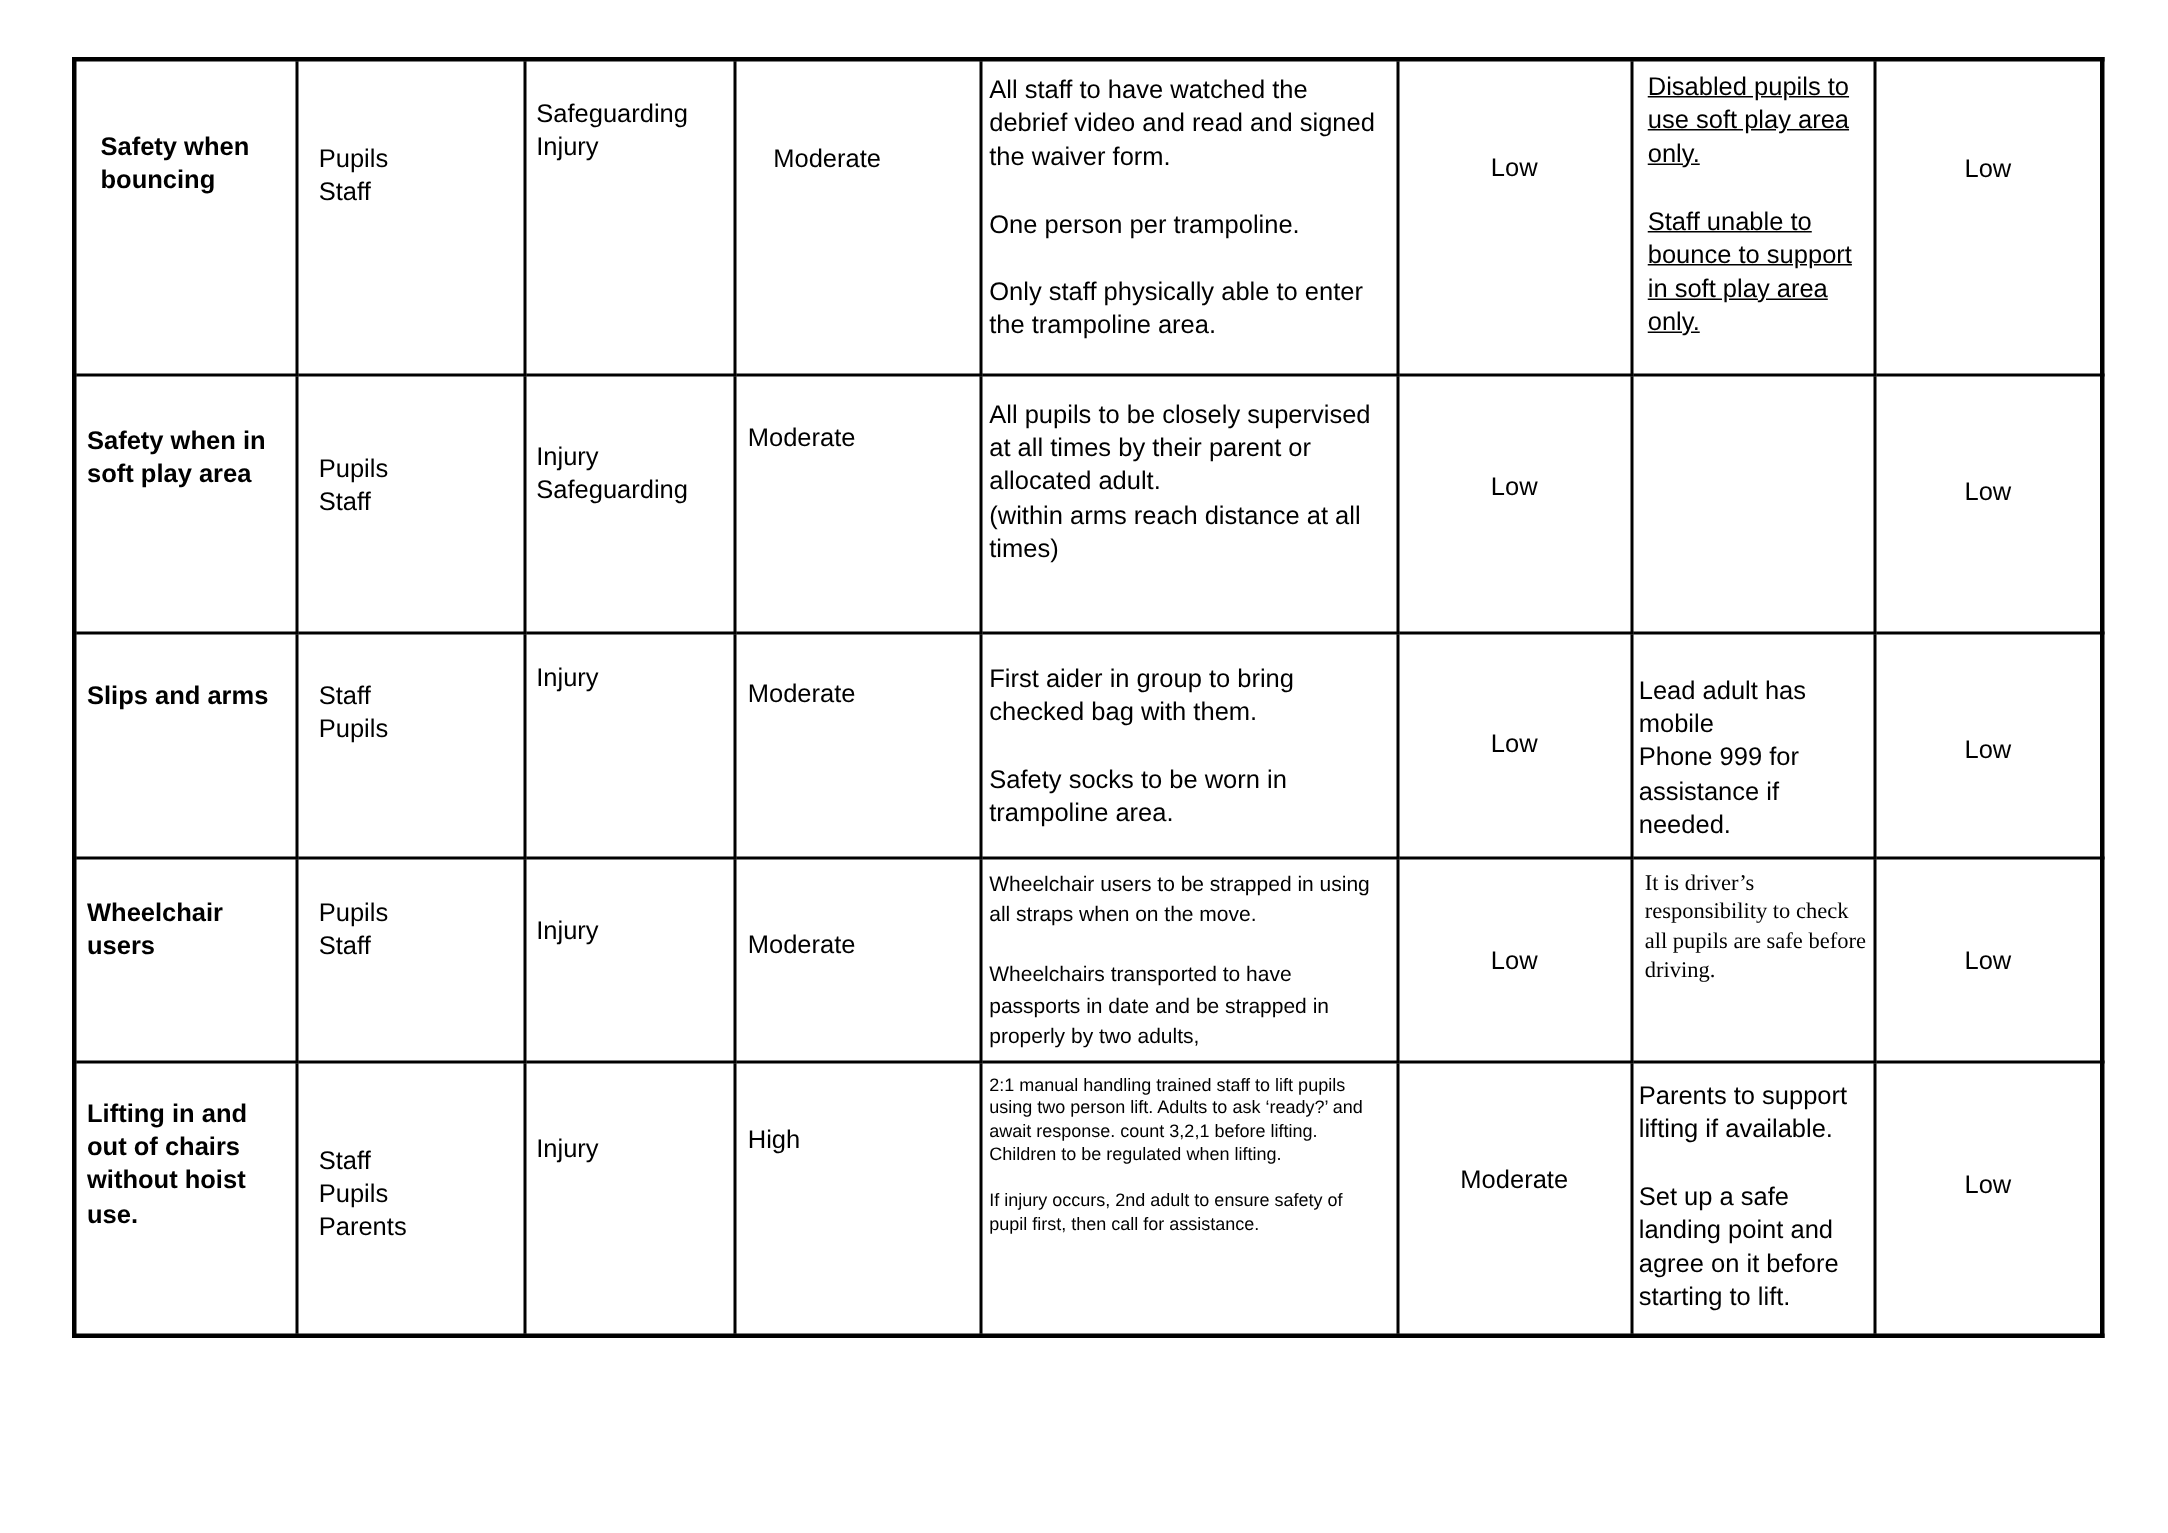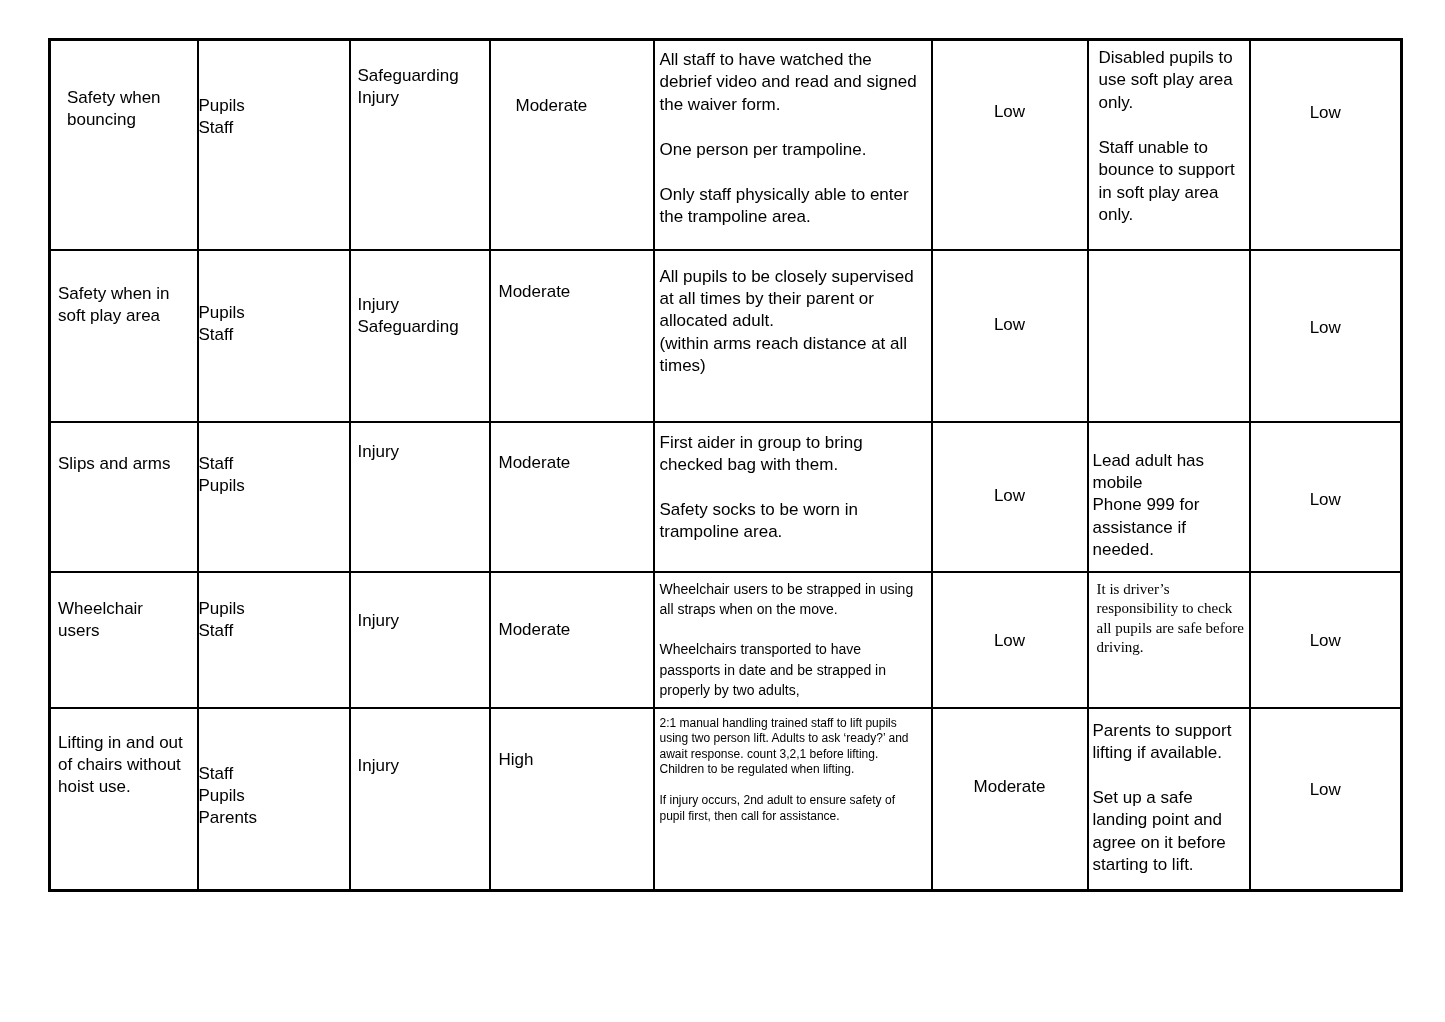--- a/index.html
+++ b/index.html
@@ -34,52 +34,52 @@
     overflow: hidden;
     padding: 2px 6px;
     word-wrap: break-word;
   }
   tr.r1 { height: 210px; }
   tr.r2 { height: 172px; }
   tr.r3 { height: 150px; }
   tr.r4 { height: 136px; }
   tr.r5 { height: 183px; }
 
-  .c1 { padding-left: 7px;  padding-right: 10px; }
-  .c2 { padding-left: 0; }
+  .c1 { padding-left: 7px;  padding-right: 10px; font-weight: bold; }
+  .c2 { padding-left: 14px; }
   .c3 { padding-left: 7px;  padding-right: 4px; }
   .c4 { padding-left: 8px; }
   .c5 { padding-left: 5px;  padding-right: 12px; }
   .c6 { text-align: center; padding-left: 2px; padding-right: 2px; }
   .c7 { padding-left: 4px;  padding-right: 4px; }
   .c8 { text-align: center; padding-left: 2px; padding-right: 2px; }
 
   .r1 .c1 { padding-top: 46px; padding-left: 16px; }
   .r1 .c2 { padding-top: 54px; }
   .r1 .c3 { padding-top: 24px; }
   .r1 .c4 { padding-top: 54px; padding-left: 25px; }
   .r1 .c5 { padding-top: 8px; margin-left: 10px; }
   .r1 .c6 { padding-top: 60px; }
-  .r1 .c7 { padding-top: 6px; padding-left: 10px; }
+  .r1 .c7 { padding-top: 6px; padding-left: 10px; text-decoration: underline; }
   .r1 .c8 { padding-top: 61px; }
 
   .r2 .c1 { padding-top: 32px; }
   .r2 .c2 { padding-top: 51px; }
   .r2 .c3 { padding-top: 43px; }
   .r2 .c4 { padding-top: 30px; }
   .r2 .c5 { padding-top: 15px; }
   .r2 .c6 { padding-top: 63px; }
   .r2 .c7 { padding-top: 0; }
   .r2 .c8 { padding-top: 66px; }
 
   .r3 .c1 { padding-top: 30px; }
   .r3 .c2 { padding-top: 30px; }
   .r3 .c3 { padding-top: 18px; }
   .r3 .c4 { padding-top: 29px; }
-  .r3 .c5 { padding-top: 9px; }
+  .r3 .c5 { padding-top: 19px; }
   .r3 .c6 { padding-top: 62px; }
   .r3 .c7 { padding-top: 27px; }
   .r3 .c8 { padding-top: 66px; }
 
   .r4 .c1 { padding-top: 25px; }
   .r4 .c2 { padding-top: 25px; }
   .r4 .c3 { padding-top: 37px; }
   .r4 .c4 { padding-top: 46px; }
   .r4 .c5 { padding-top: 6px; font-size: 14px; line-height: 1.45; }
   .r4 .c6 { padding-top: 57px; }

